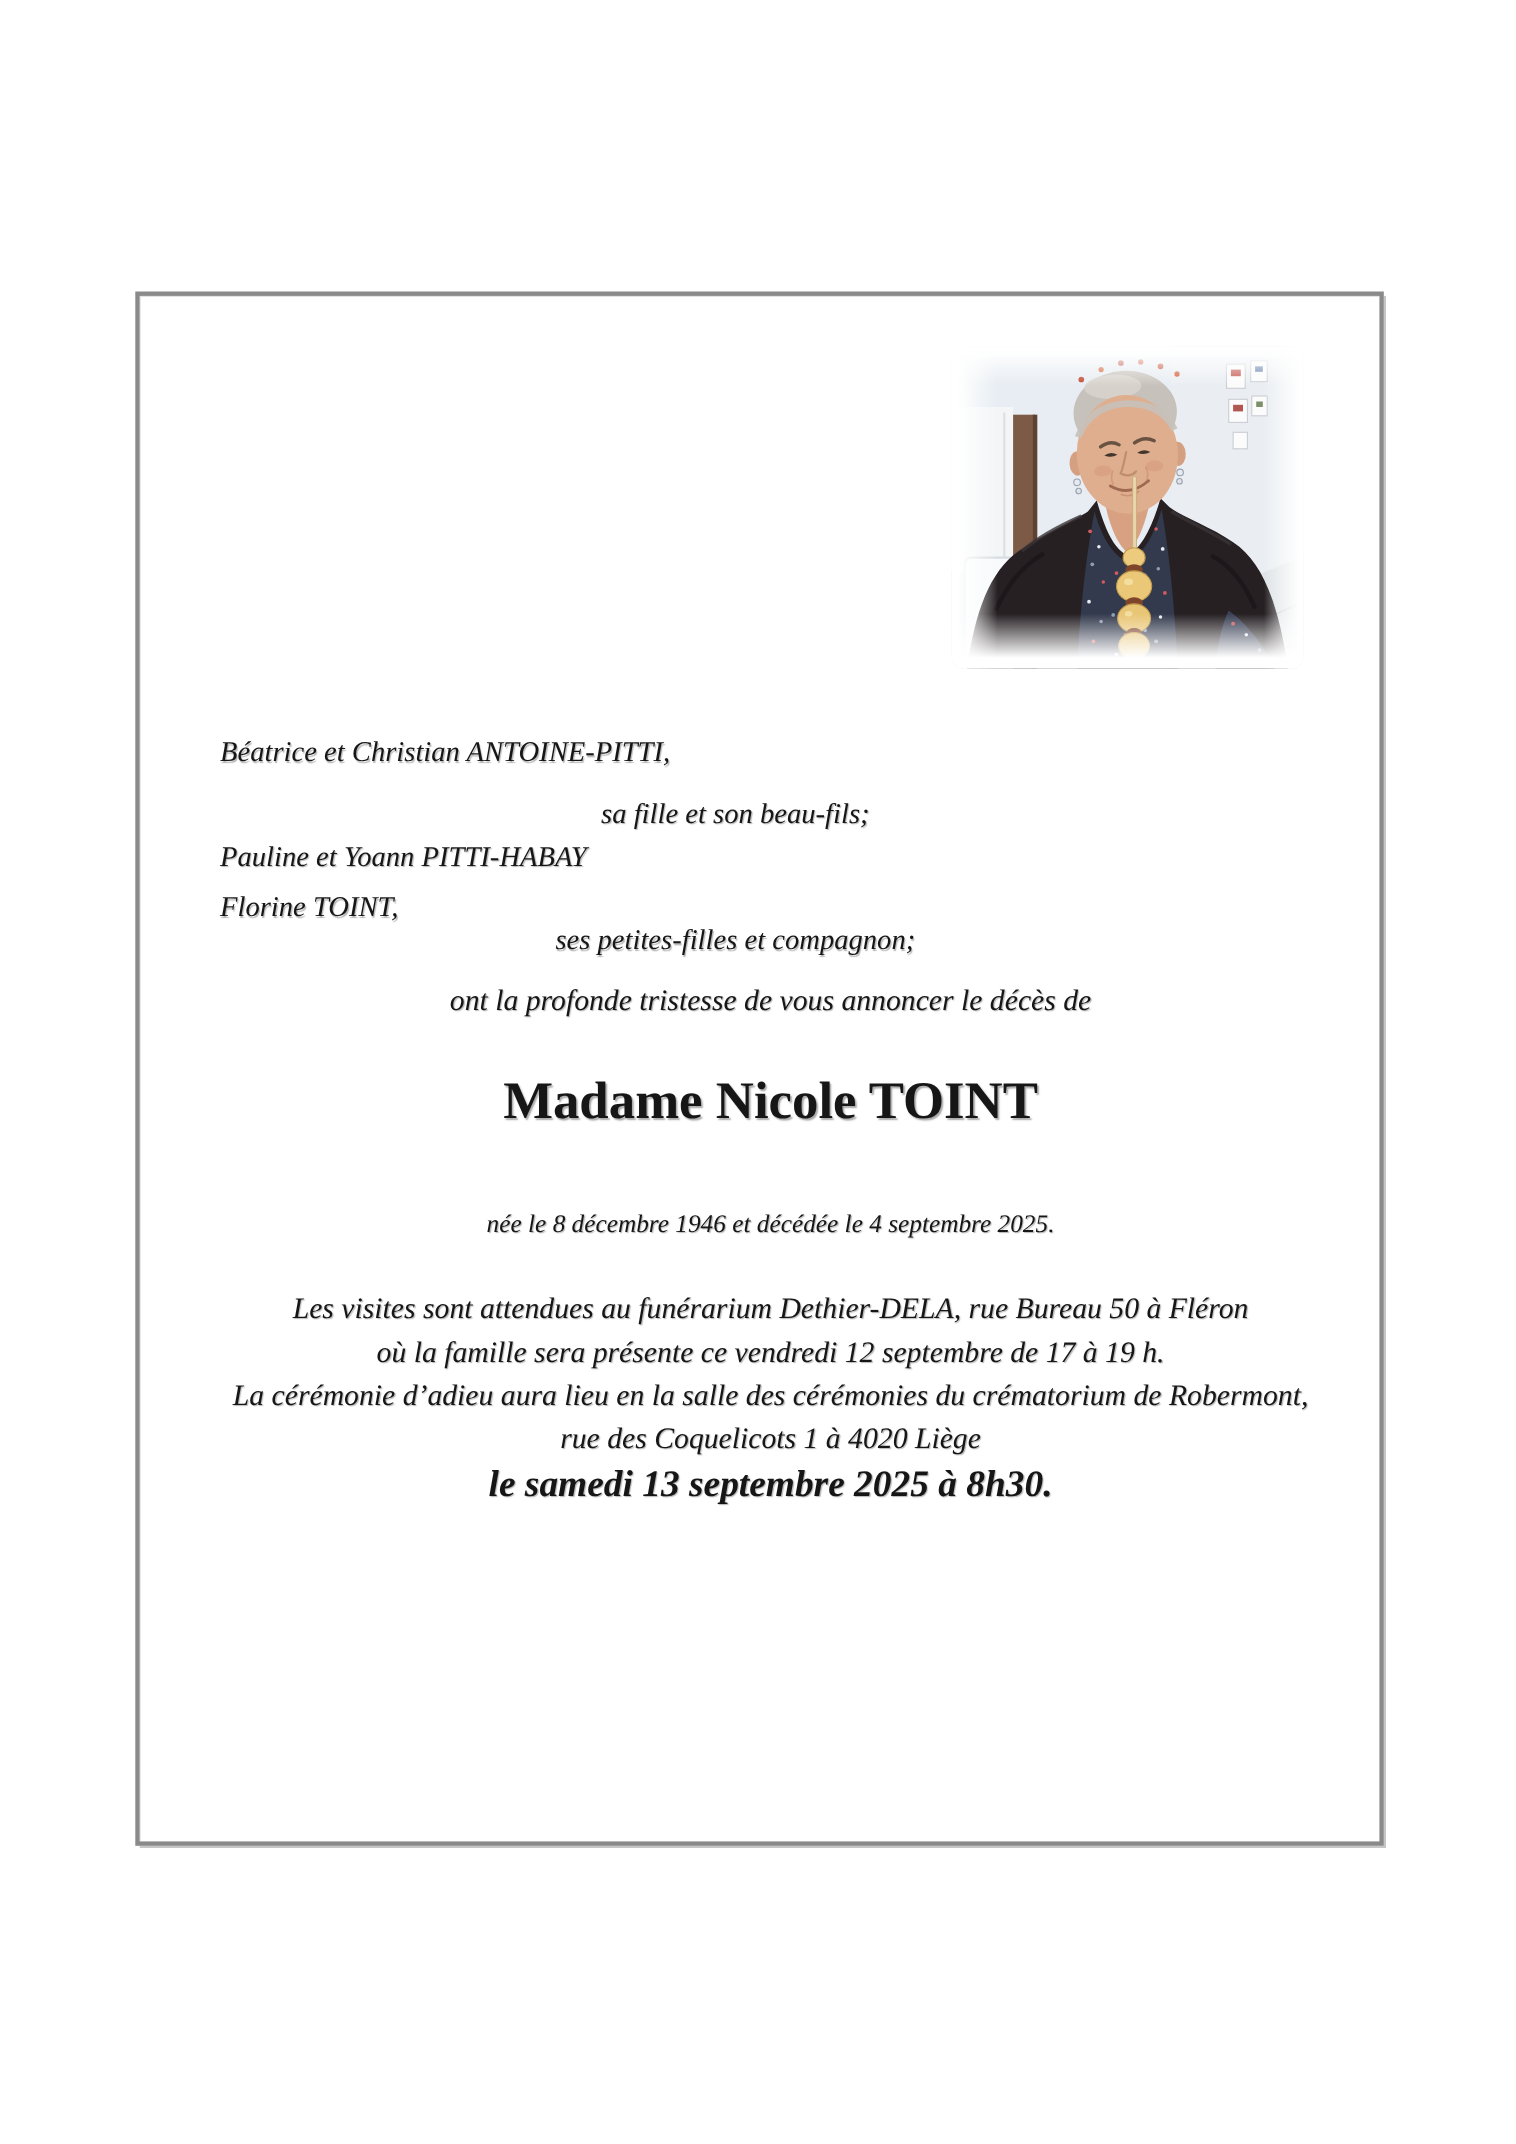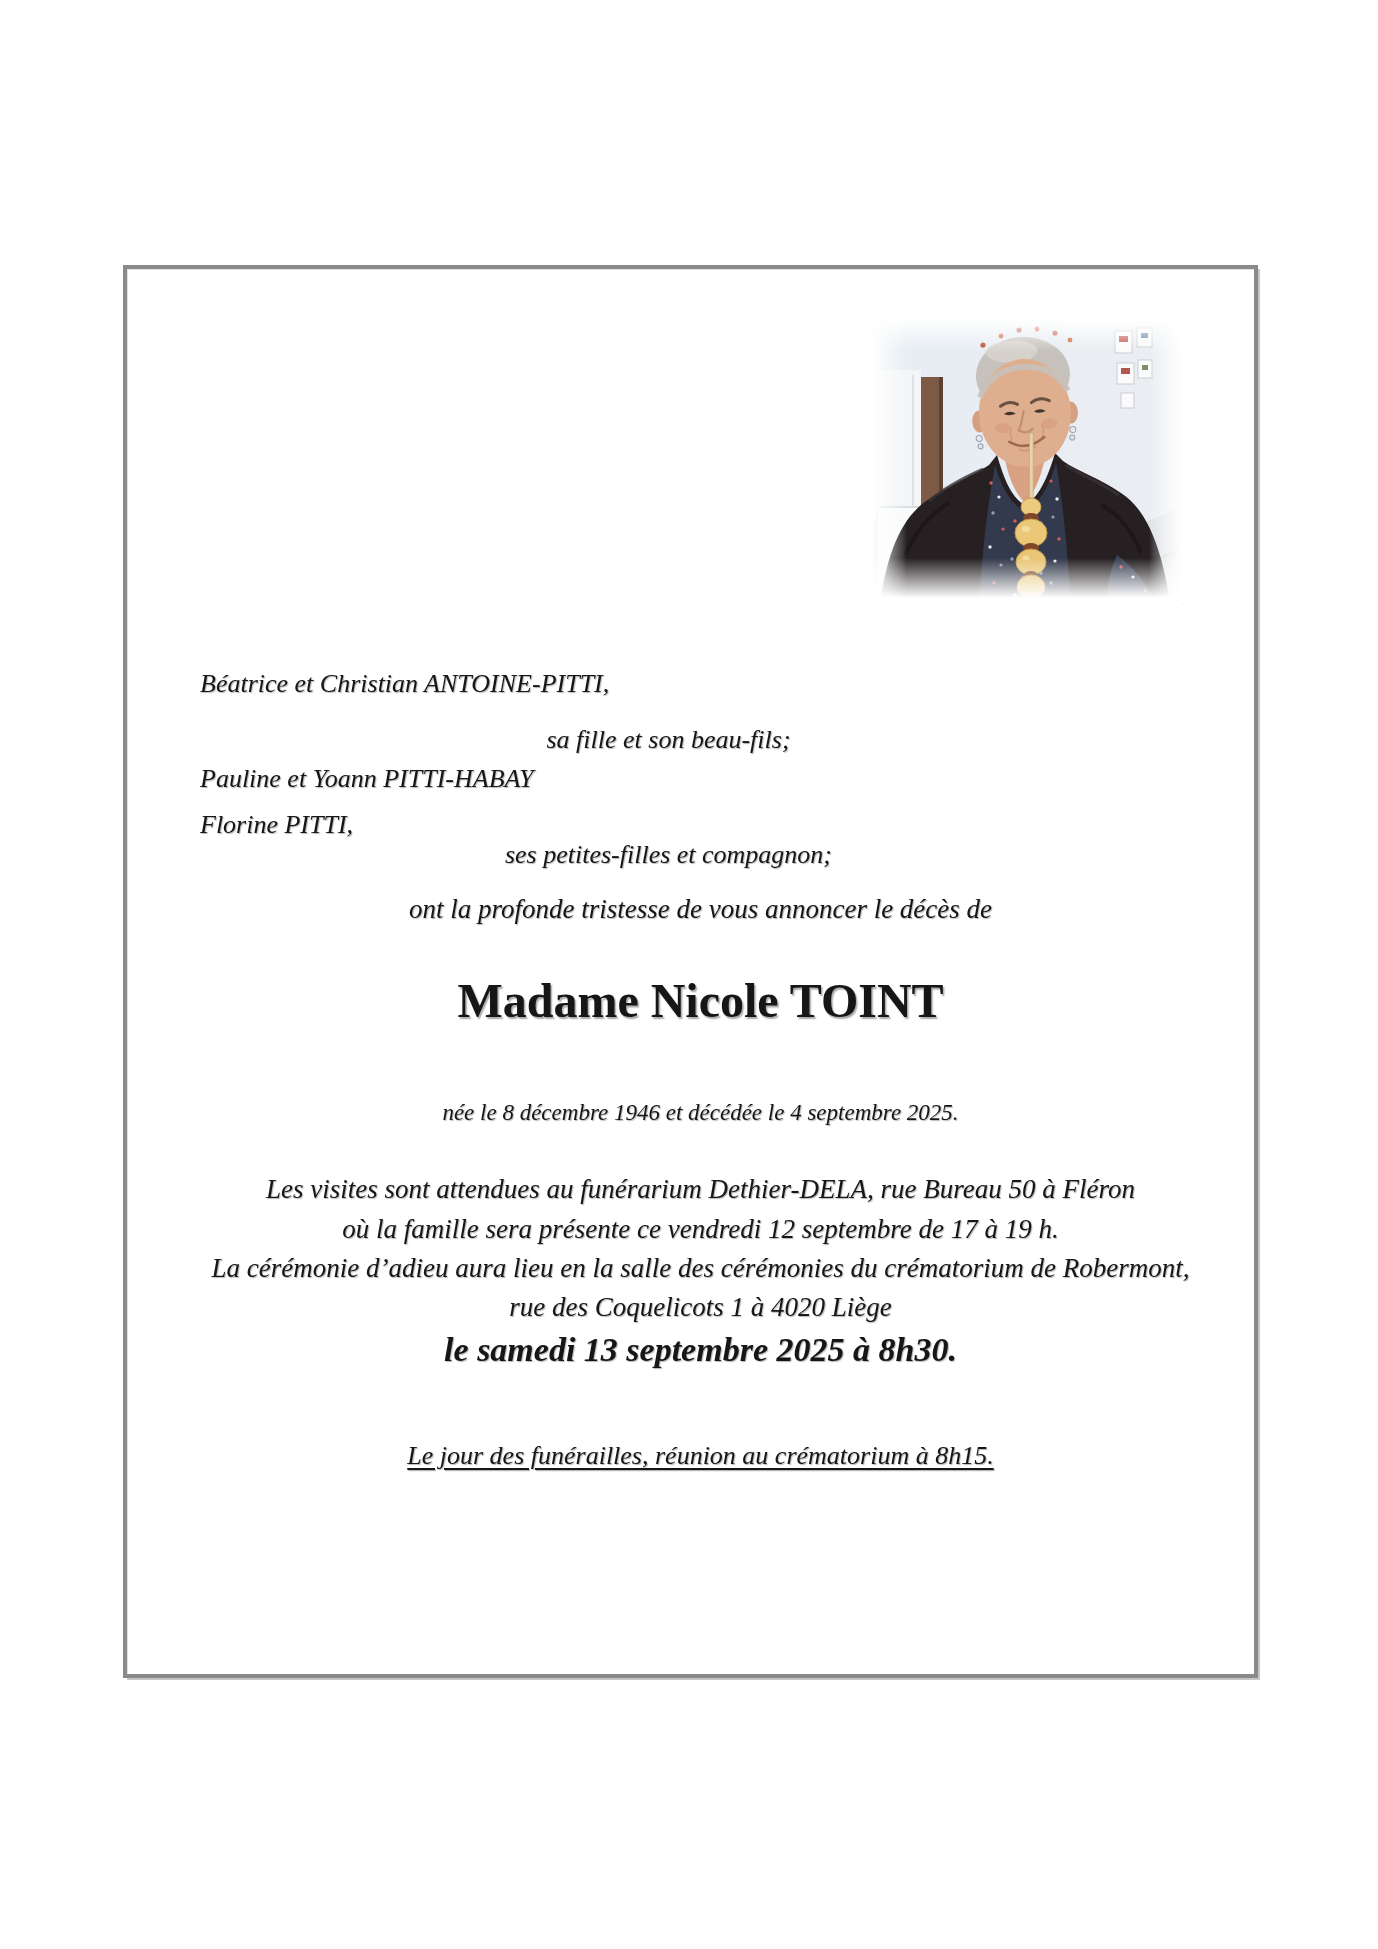--- a/index.html
+++ b/index.html
@@ -208,37 +208,36 @@
     <div class="fade fade-left"></div>
     <div class="fade fade-right"></div>
   </div>
 
   <div class="txt italic credit left-col" style="top:636px;">Béatrice et Christian ANTOINE-PITTI,</div>
 
   <div class="txt italic credit right-col" style="top:692px;">sa fille et son beau-fils;</div>
 
   <div class="txt italic credit left-col" style="top:731px;">Pauline et Yoann PITTI-HABAY</div>
 
-  <div class="txt italic credit left-col" style="top:777px;">Florine PITTI,</div>
+  <div class="txt italic credit left-col" style="top:777px;">Florine TOINT,</div>
 
   <div class="txt italic credit right-col" style="top:807px;">ses petites-filles et compagnon;</div>
 
   <div class="txt italic intro center-col">ont la profonde tristesse de vous annoncer le décès de</div>
 
   <div class="txt h1 center-col">Madame Nicole TOINT</div>
 
 
   <div class="txt italic dates center-col">née le 8 décembre 1946 et décédée le 4 septembre 2025.</div>
 
   <div class="txt italic body-ln center-col" style="top:1173px;">Les visites sont attendues au funérarium Dethier-DELA, rue Bureau 50 à Fléron</div>
 
   <div class="txt italic body-ln center-col" style="top:1213px;">où la famille sera présente ce vendredi 12 septembre de 17 à 19 h.</div>
 
   <div class="txt italic body-ln center-col" style="top:1252px;">La cérémonie d’adieu aura lieu en la salle des cérémonies du crématorium de Robermont,</div>
 
   <div class="txt italic body-ln center-col" style="top:1291px;">rue des Coquelicots 1 à 4020 Liège</div>
 
   <div class="txt italic datetime center-col">le samedi 13 septembre 2025 à 8h30.</div>
 
-  <div class="txt italic meeting center-col">Le jour des funérailles, réunion au crématorium à 8h15.</div>
 
 
 </div>
 
 </body></html>

